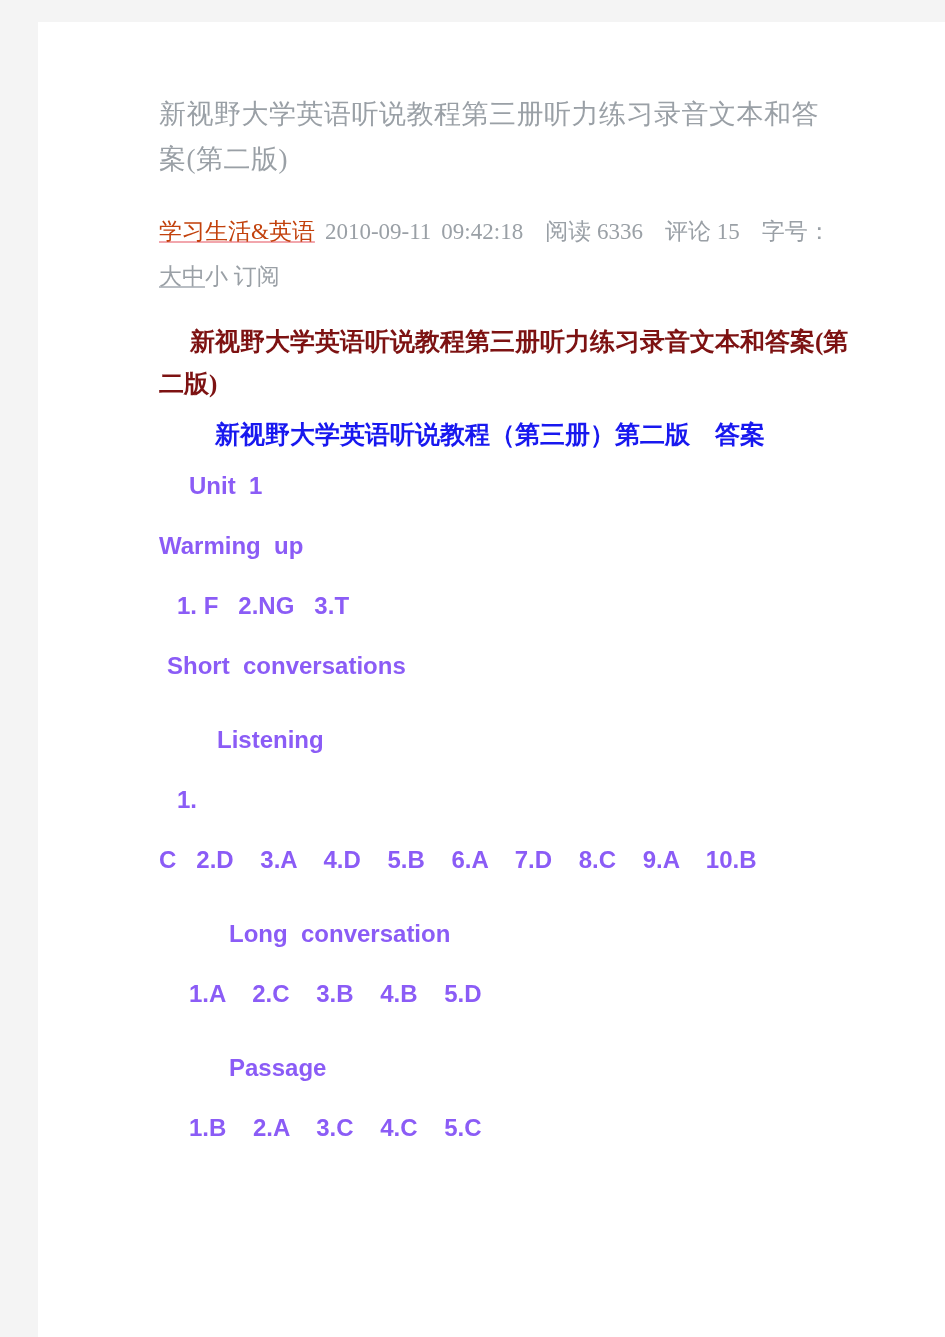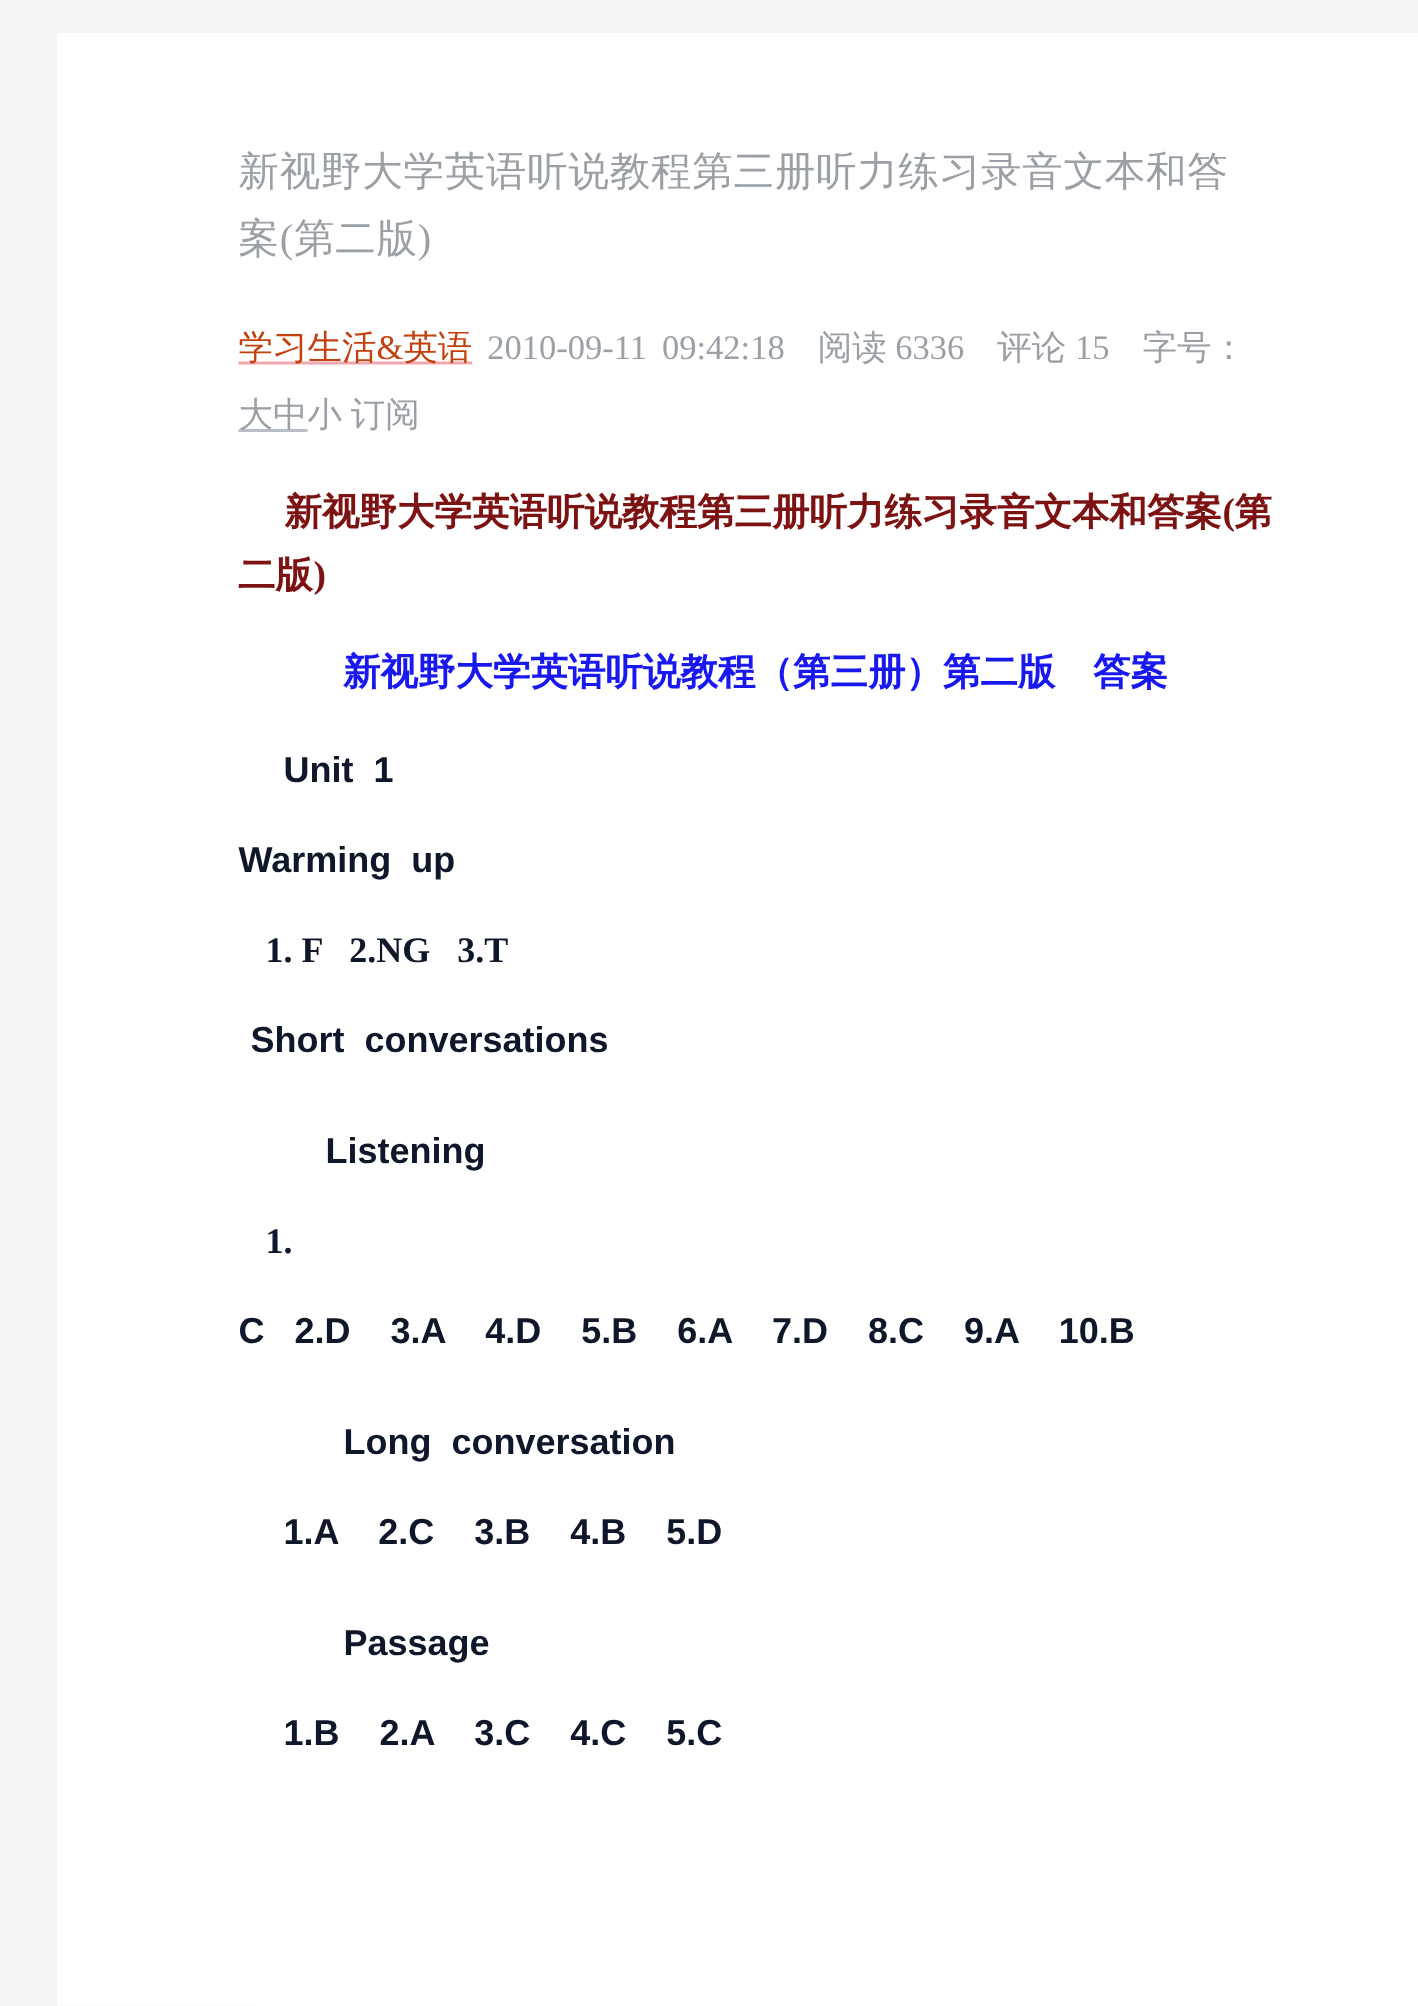--- a/index.html
+++ b/index.html
@@ -85,47 +85,47 @@
     font-weight: bold;
     font-size: 25px;
     line-height: 42px;
     color: #7d1212;
     text-indent: 31px;
     width: 690px;
   }
 
   
   .blue-heading {
-    margin: 14px;
+    margin: 0;
     padding-top: 9px;
     font-family: "Liberation Serif", serif;
     font-weight: bold;
     font-size: 25px;
     line-height: 42px;
     color: #1818ef;
     text-indent: 56px;
     width: 690px;
   }
 
   
   .ans {
     font-family: "Liberation Sans", sans-serif;
     font-weight: bold;
-    color: #0f172a;
+    color: #8b5cf6;
     font-size: 24px;
     line-height: 60px;
     margin: 0;
     white-space: pre;
     width: 700px;
   }
   .ans.wrap { white-space: pre-wrap; }
 
   .ind-0  { padding-left: 0px; }
   .ind-8  { padding-left: 8px; }
-  .ind-18 { padding-left: 18px; font-family: Liberation Serif, serif; }
+  .ind-18 { padding-left: 18px; }
   .ind-30 { padding-left: 30px; }
   .ind-58 { padding-left: 58px; }
   .ind-70 { padding-left: 70px; }
 
   .sp-top { padding-top: 14px; }
 </style>
 </head>
 <body>
 
 <div id="page-frame">

